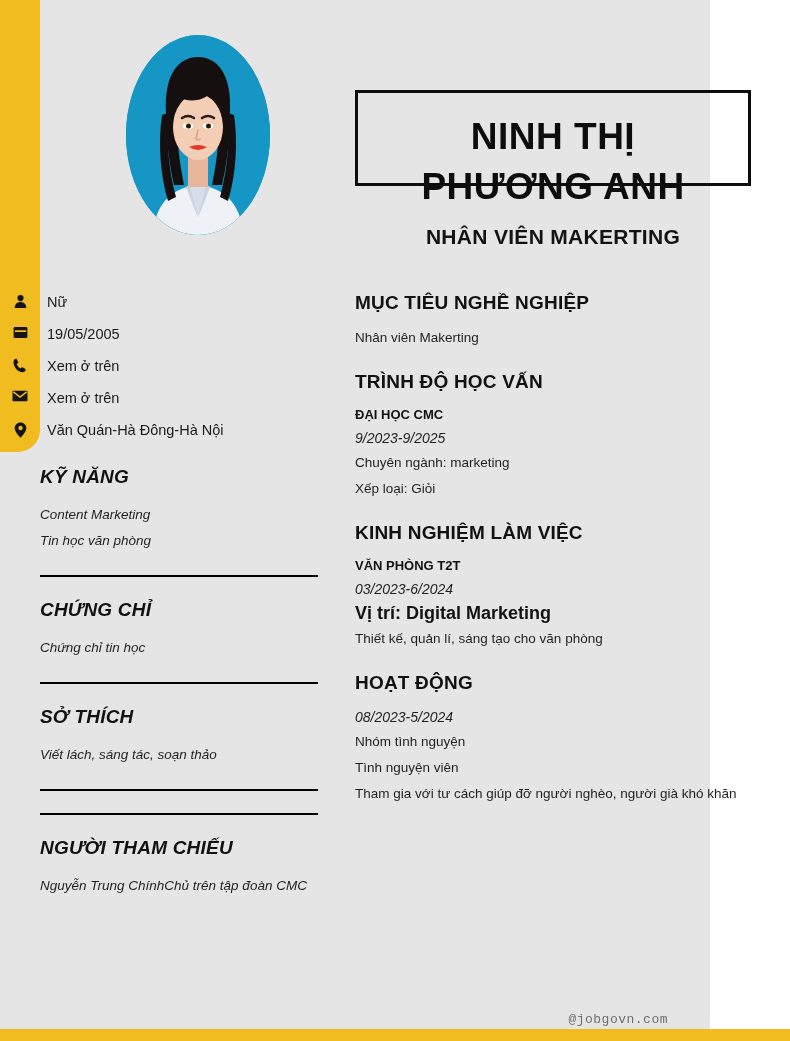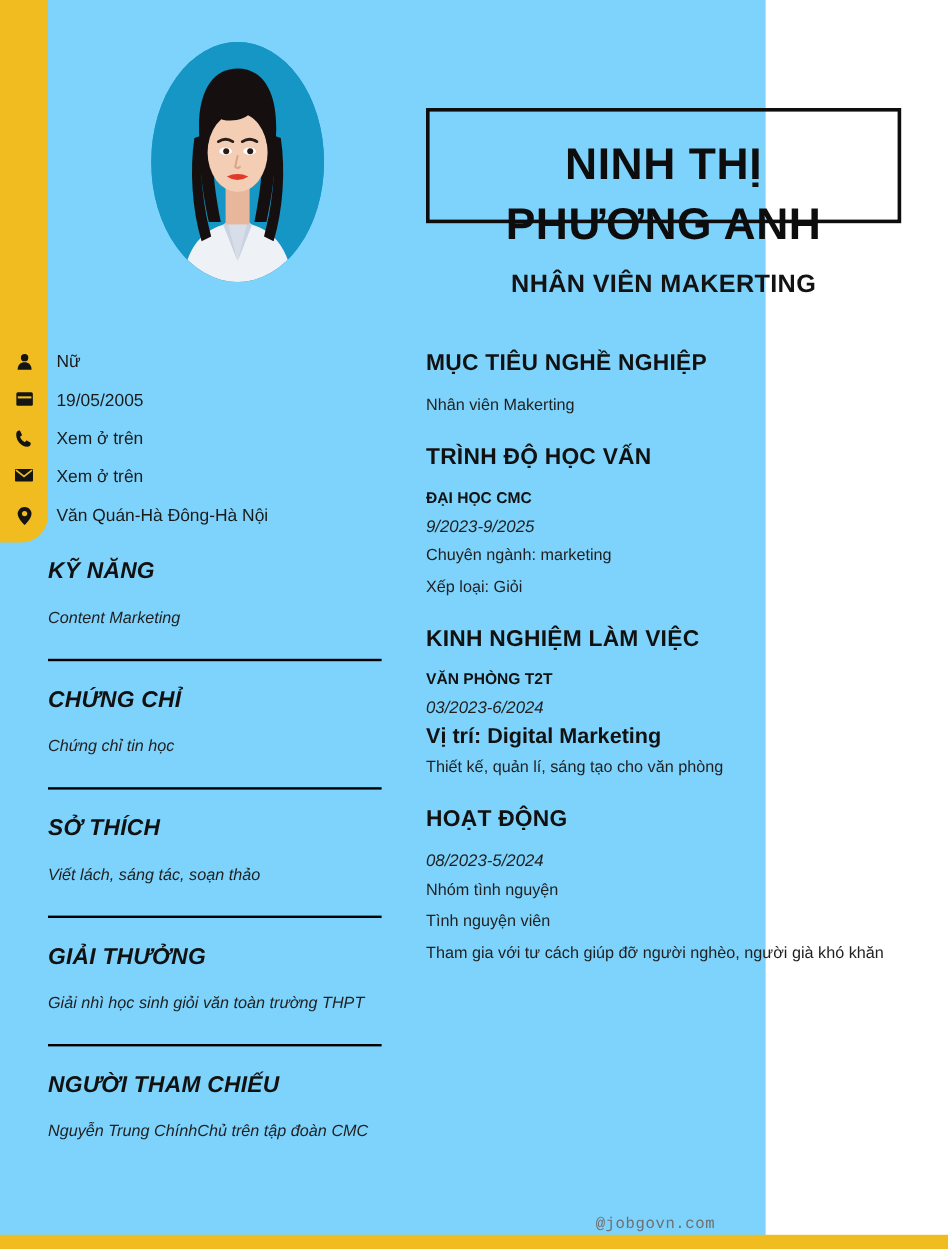--- a/index.html
+++ b/index.html
@@ -6,23 +6,23 @@
   html, body {
     width: 790px;
     height: 1041px;
     background: #ffffff;
     font-family: "Liberation Sans", sans-serif;
     color: #1a1a1a;
     overflow: hidden;
   }
   .page {
     position: relative;
-    width: 638px;
+    width: 710px;
     height: 1041px;
-    background: #7dd3fc;
+    background: #e5e5e5;
   }
 
   
   .yellow-bar {
     position: absolute;
     left: 0;
     top: 0;
     width: 40px;
     height: 452px;
     background: #f0bc1f;
@@ -296,39 +296,36 @@
       <span class="contact-text">Văn Quán-Hà Đông-Hà Nội</span>
     </div>
 
   </div>
 
   <div class="left-col">
 
     <div class="l-sec">
       <div class="l-head">KỸ NĂNG</div>
       <div class="l-item">Content Marketing</div>
+      <div class="l-item">Tin học văn phòng</div>
     </div>
     <div class="l-divider"></div>
 
     <div class="l-sec">
       <div class="l-head">CHỨNG CHỈ</div>
       <div class="l-item">Chứng chỉ tin học</div>
     </div>
     <div class="l-divider"></div>
 
     <div class="l-sec">
       <div class="l-head">SỞ THÍCH</div>
       <div class="l-item">Viết lách, sáng tác, soạn thảo</div>
     </div>
     <div class="l-divider"></div>
 
-    <div class="l-sec">
-      <div class="l-head">GIẢI THƯỞNG</div>
-      <div class="l-item">Giải nhì học sinh giỏi văn toàn trường THPT</div>
-    </div>
     <div class="l-divider"></div>
 
     <div class="l-sec">
       <div class="l-head">NGƯỜI THAM CHIẾU</div>
       <div class="l-item">Nguyễn Trung ChínhChủ trên tập đoàn CMC</div>
     </div>
 
   </div>
 
   <div class="right-col">

